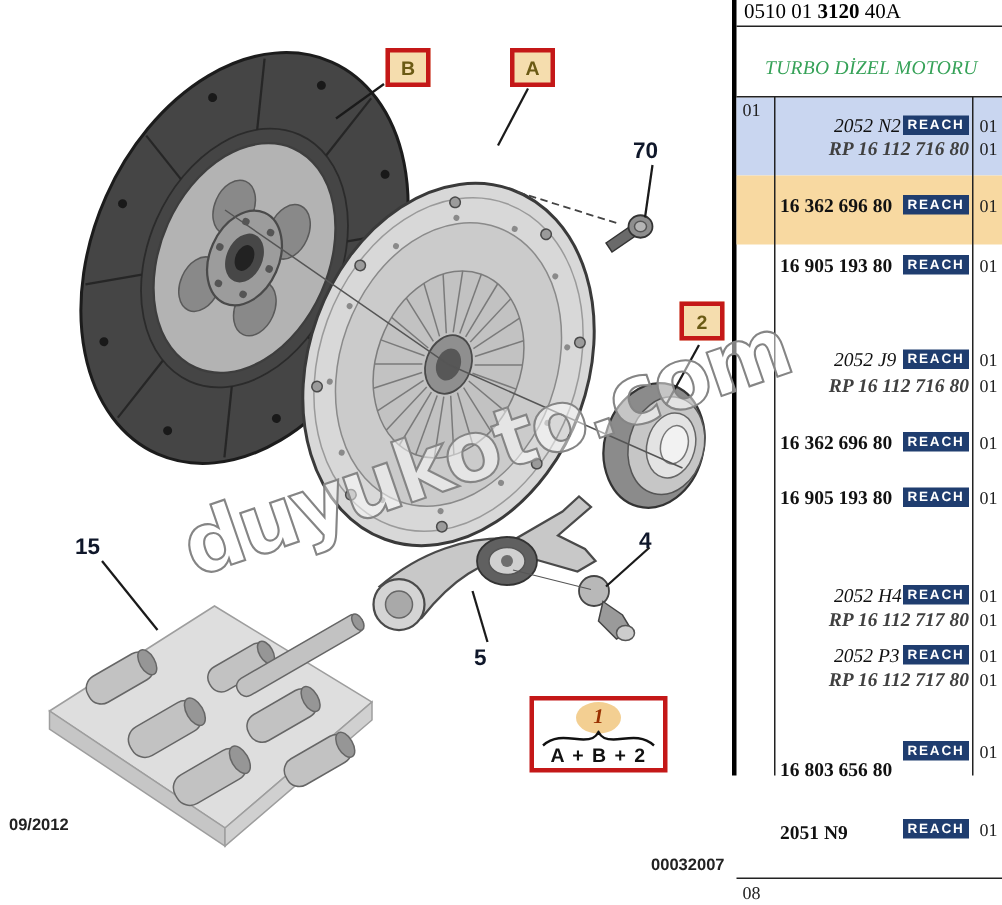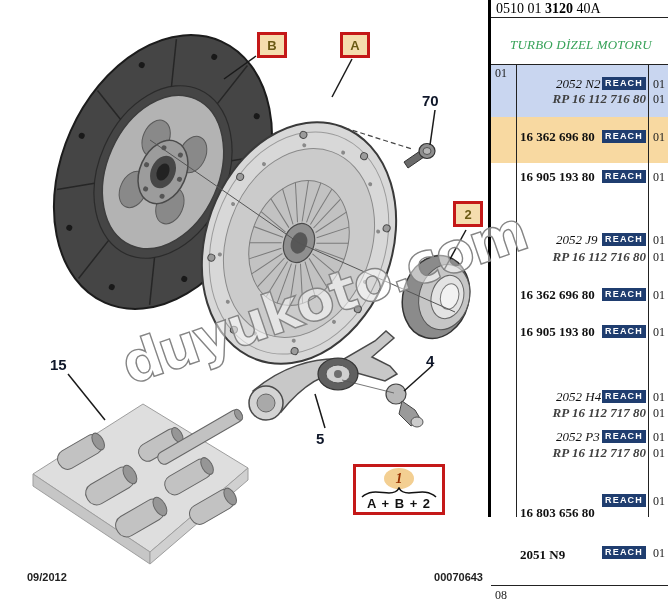--- a/index.html
+++ b/index.html
@@ -40,21 +40,21 @@
   .part-num{position:absolute;font:bold 15px "Liberation Sans",sans-serif;color:#0f172a;z-index:3;}
   .legend{position:absolute;left:353px;top:464px;width:86px;height:45px;
         border:3px solid var(--labelred);background:#fff;z-index:3;}
   .legend .blob{position:absolute;left:28px;top:1px;width:30px;height:21px;background:#f3cf92;
         border-radius:50%;display:flex;align-items:center;justify-content:center;
         font:italic bold 14px "Liberation Serif",serif;color:#993000;}
   .legend .brace{position:absolute;left:3px;top:20px;}
   .legend .formula{position:absolute;left:0;top:29px;width:100%;text-align:center;
         font:bold 13px "Liberation Sans",sans-serif;letter-spacing:1px;color:#111;}
   .foot{position:absolute;font:bold 11px "Liberation Sans",sans-serif;color:#222;z-index:3;}
-  .foot-date{left:6px;top:571px;margin-left:21px;}
+  .foot-date{left:6px;top:544px;}
   .foot-doc{left:400px;top:571px;width:83px;text-align:right;}
 </style>
 </head>
 <body>
 
 <svg class="diagram" width="488" height="603" viewBox="0 0 488 603" xmlns="http://www.w3.org/2000/svg">
 
   <g id="pinkit">
     <polygon points="33,474 143,404 248,468 150,552" fill="#dedede" stroke="#9e9e9e" stroke-width="1"></polygon>
     <polygon points="33,474 33,486 150,564 150,552" fill="#c6c6c6" stroke="#9e9e9e" stroke-width="1"></polygon>
@@ -229,21 +229,21 @@
 
 <div class="legend">
   <div class="blob">1</div>
   <svg class="brace" width="80" height="11">
     <path d="M3,10 C12,2 22,6 30,6 C35,6 38,5 40,1 C42,5 45,6 50,6 C58,6 68,2 77,10" stroke="#111" stroke-width="1.6" fill="none"></path>
   </svg>
   <div class="formula">A + B + 2</div>
 </div>
 
 <div class="foot foot-date">09/2012</div>
-<div class="foot foot-doc">00070643</div>
+<div class="foot foot-doc">00032007</div>
 
 <div class="panel">
   <div class="band" id="band-blue" style="top: 65px; height: 52px; background: rgb(201, 214, 240);"></div>
   <div class="band" id="band-orange" style="top: 117px; height: 46px; background: rgb(248, 217, 161);"></div>
 
   <div class="code">
     <span>0510 01</span>
     <span class="bld">3120</span>
     <span>40A</span>
   </div>

